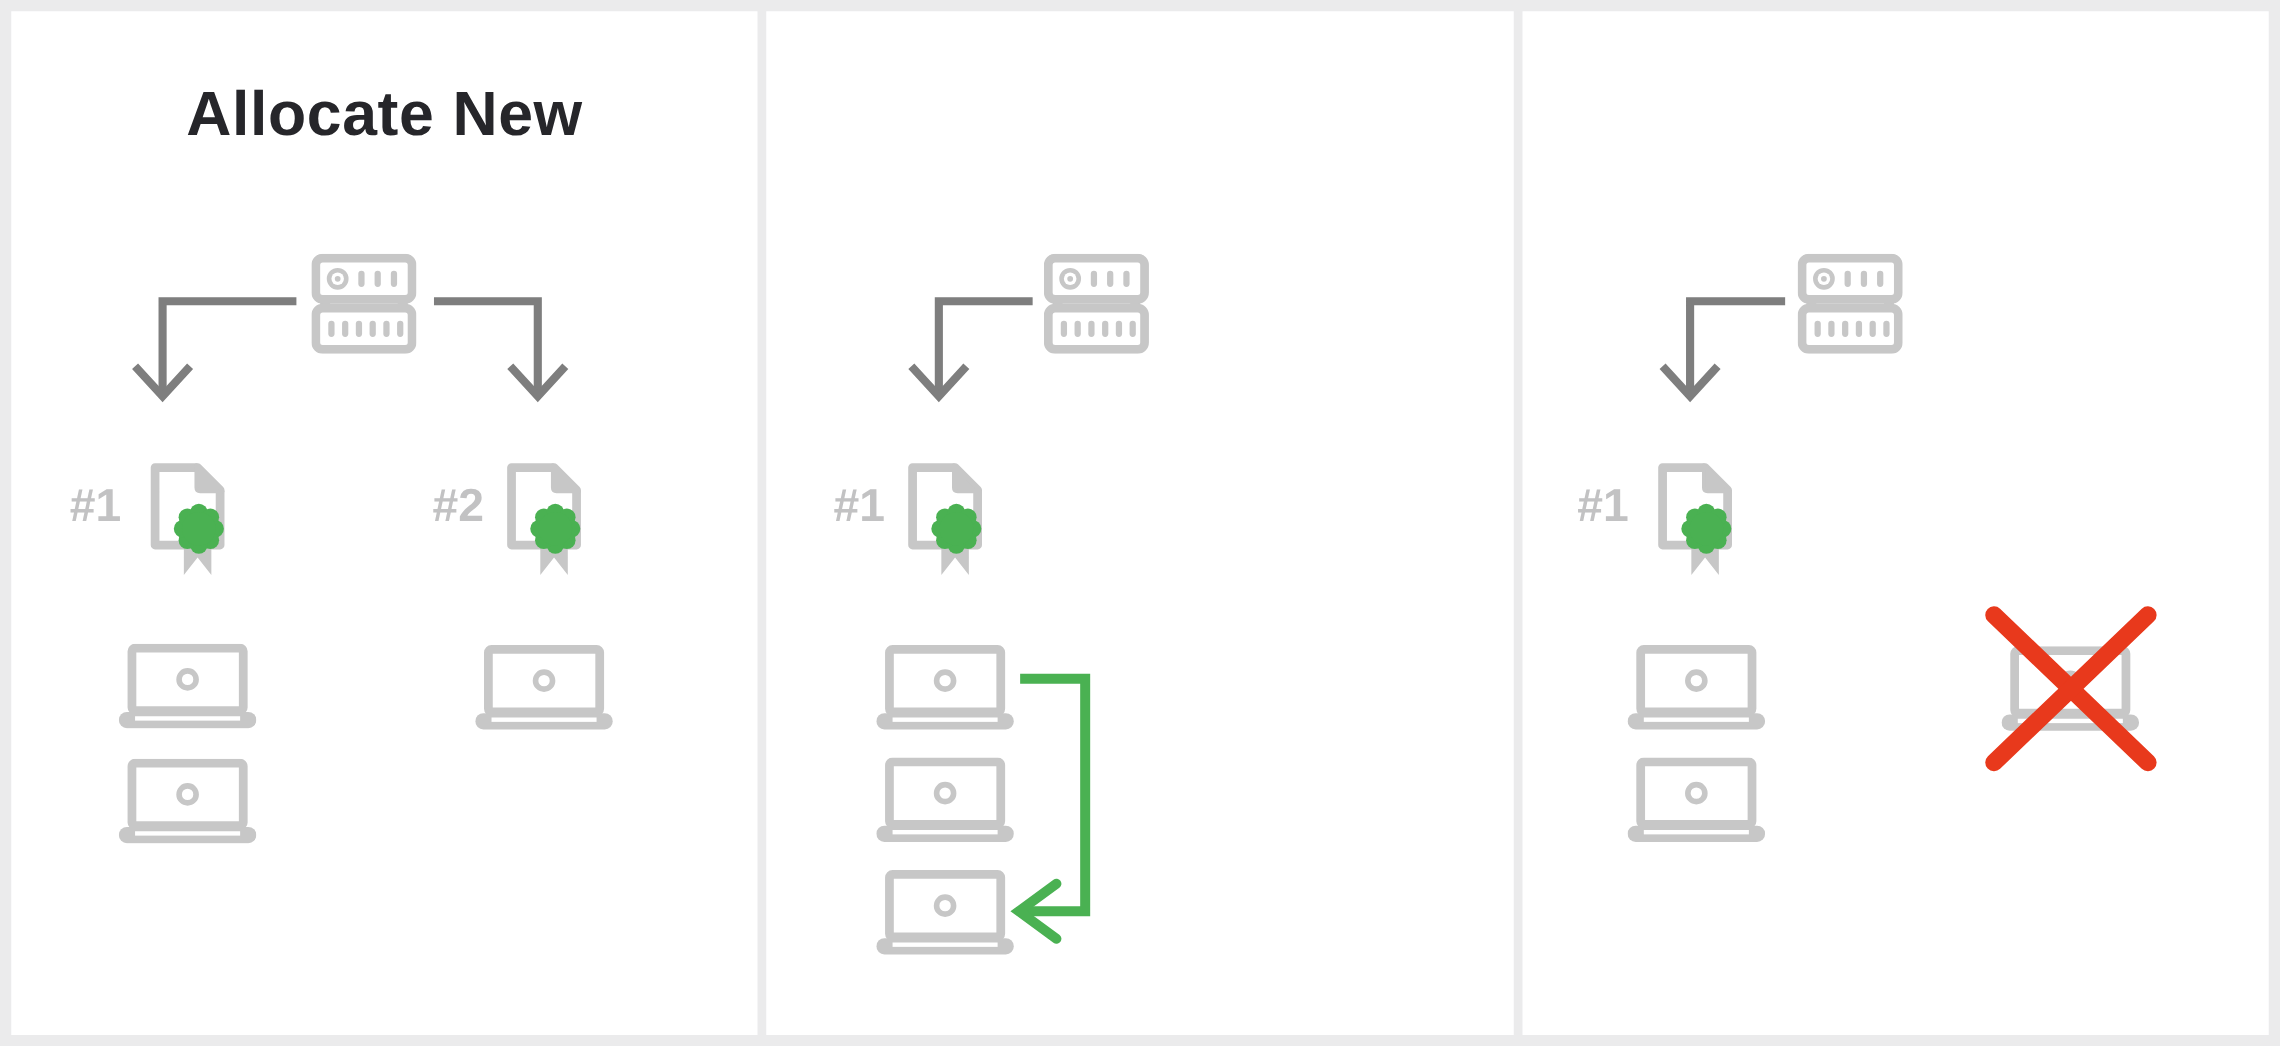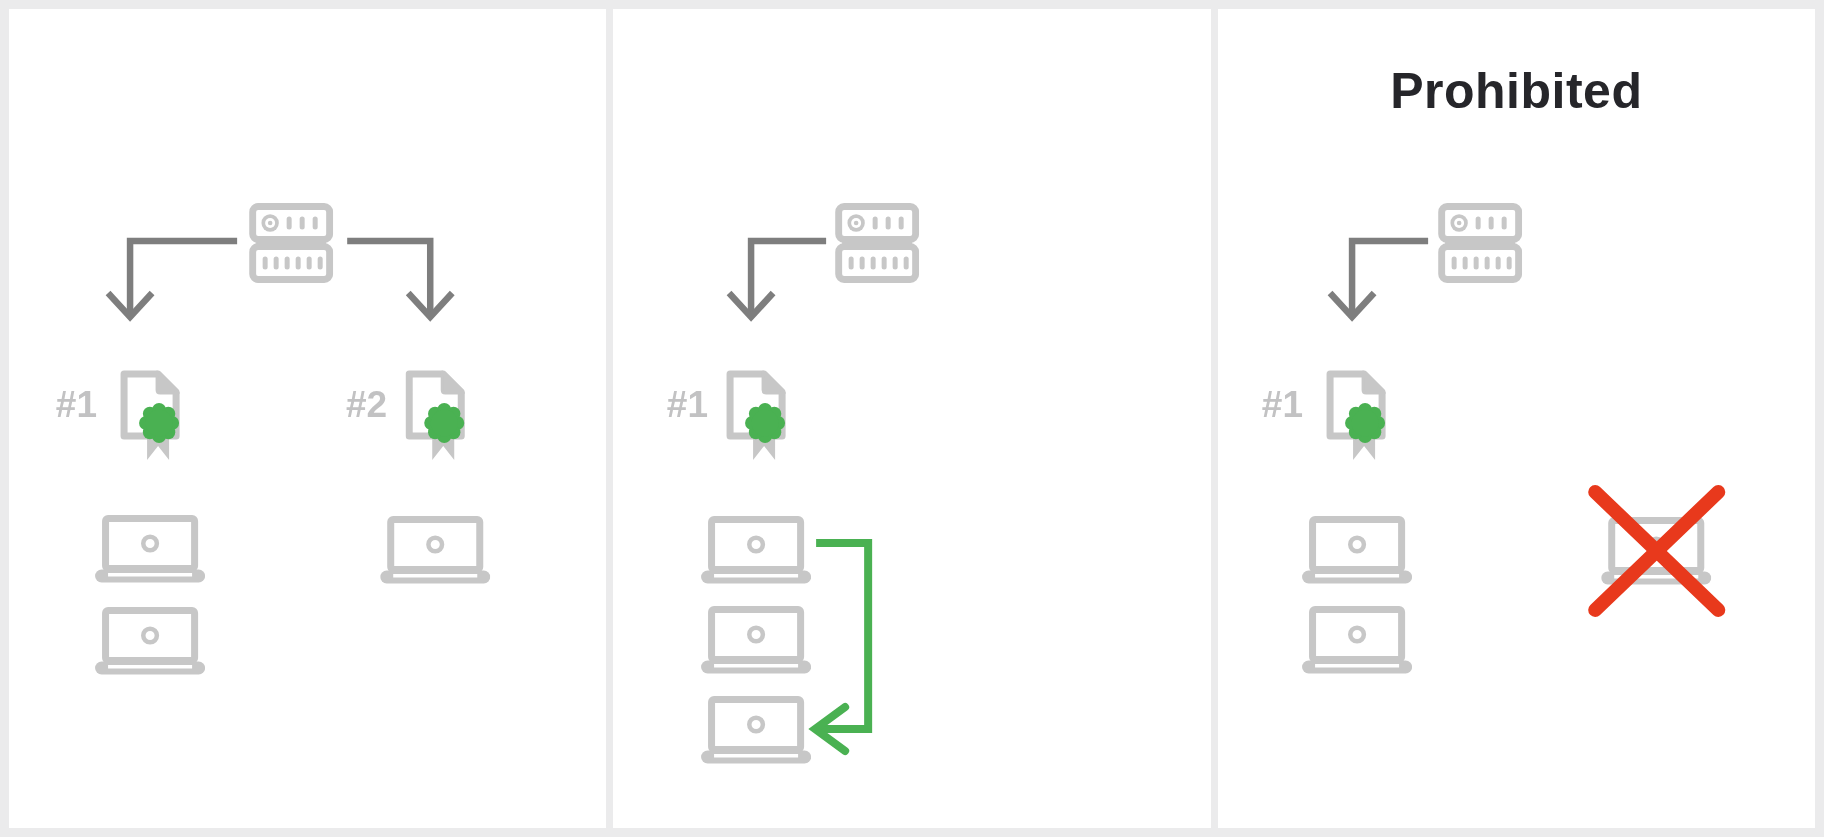--- a/index.html
+++ b/index.html
@@ -91,20 +91,21 @@
       <circle cx="55" cy="28.5" r="6.8" fill="#fff" stroke="var(--icon_gray)" stroke-width="4.5"></circle>
       <rect x="0" y="54.5" width="110" height="13" rx="6.5" fill="var(--icon_gray)"></rect>
       <rect x="13" y="58" width="84" height="3.5" fill="#fff"></rect>
     </symbol>
   </defs>
 </svg>
 
 <div class="canvas">
 
   <section class="panel">
+    <div class="panel-title">Allocate New</div>
     <svg class="art" viewBox="0 0 597 819" preserveAspectRatio="none">
       <g>
         <use href="#sym-server" x="240" y="194" width="84" height="80"></use>
       </g>
       <g stroke="var(--arrow_gray)" stroke-width="6.5" fill="none">
         <polyline points="228,232 121,232 121,305" stroke-linejoin="miter"></polyline>
         <polyline points="99,284 121,308 143,284"></polyline>
       </g>
       <g stroke="var(--arrow_gray)" stroke-width="6.5" fill="none">
         <polyline points="338,232 421,232 421,305" stroke-linejoin="miter"></polyline>
@@ -147,21 +148,20 @@
       <use href="#sym-laptop" x="88" y="597" width="110" height="68"></use>
       <use href="#sym-laptop" x="88" y="687" width="110" height="68"></use>
       <g stroke="var(--green)" stroke-width="8" fill="none">
         <polyline points="203,534 255,534 255,720 207,720" stroke-linejoin="miter"></polyline>
         <polyline points="232,698 202,720 232,742" stroke-linecap="round"></polyline>
       </g>
     </svg>
   </section>
 
   <section class="panel">
-    <div class="panel-title">Prohibited</div>
     <svg class="art" viewBox="0 0 597 819" preserveAspectRatio="none">
       <g>
         <use href="#sym-server" x="220" y="194" width="84" height="80"></use>
       </g>
       <g stroke="var(--arrow_gray)" stroke-width="6.5" fill="none">
         <polyline points="210,232 134,232 134,305" stroke-linejoin="miter"></polyline>
         <polyline points="112,284 134,308 156,284"></polyline>
       </g>
       <g>
         <text class="lic-label" x="85" y="408" text-anchor="end">#1</text>

